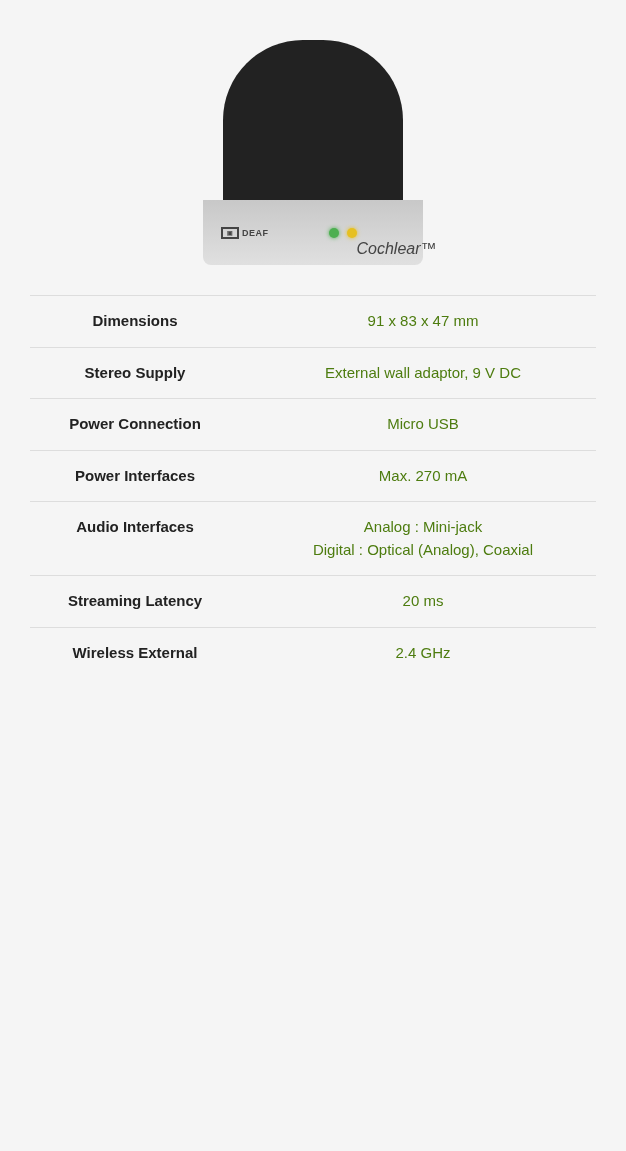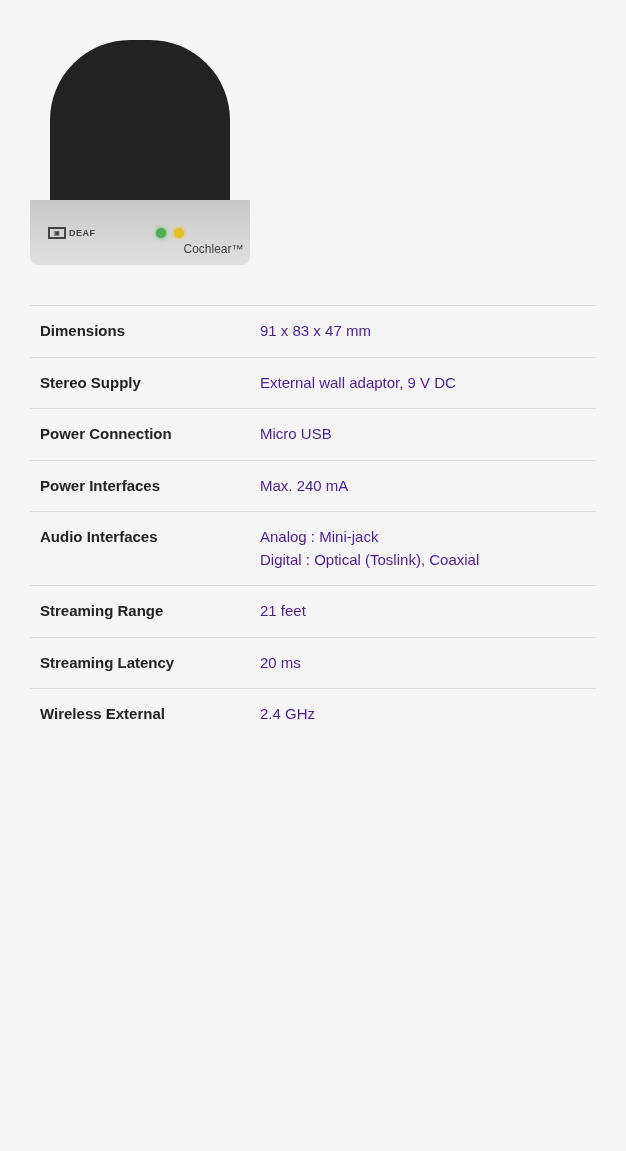--- a/index.html
+++ b/index.html
@@ -5,21 +5,21 @@
     * { box-sizing: border-box; margin: 0; padding: 0; }
     body {
       background: #f5f5f5;
       font-family: Arial, sans-serif;
       width: 626px;
       min-height: 1151px;
       padding: 20px 30px;
     }
     .device-image-container {
       display: flex;
-      justify-content: flex-start;
+      justify-content: center;
       align-items: center;
       padding: 20px 0 30px 0;
     }
     .device-wrapper {
       display: flex;
       flex-direction: column;
       align-items: center;
       width: 220px;
     }
     .device-top {
@@ -64,47 +64,48 @@
     .brand-logo .logo-box {
       width: 18px;
       height: 12px;
       border: 2px solid #444;
       display: flex;
       align-items: center;
       justify-content: center;
       font-size: 6px;
     }
     .cochlear-label {
-      font-size: 12px;
+      font-size: 16px;
       color: #444;
+      font-style: italic;
       margin-top: 32px;
     }
     .specs-table {
       width: 100%;
       border-collapse: collapse;
-      margin-top: 10px;
+      text-align: center;
     }
     .specs-table tr {
       border-top: 1px solid #ddd;
     }
     .specs-table td {
       padding: 14px 10px;
       vertical-align: top;
       font-size: 15px;
       color: #333;
       line-height: 1.5;
     }
     .specs-table td:first-child {
       font-weight: bold;
       width: 220px;
       color: #222;
       padding-right: 20px;
     }
     .specs-table td:last-child {
-      color: #4c1d95;
+      color: #4d7c0f;
     }
   </style>
 </head>
 <body>
 
 <div class="device-image-container">
   <div class="device-wrapper">
     <div class="device-top"></div>
     <div class="device-bottom">
       <div class="brand-logo">
@@ -129,32 +130,28 @@
       <tr>
         <td>Stereo Supply</td>
         <td>External wall adaptor, 9 V DC</td>
       </tr>
       <tr>
         <td>Power Connection</td>
         <td>Micro USB</td>
       </tr>
       <tr>
         <td>Power Interfaces</td>
-        <td>Max. 240 mA</td>
+        <td>Max. 270 mA</td>
       </tr>
       <tr>
         <td>Audio Interfaces</td>
         <td>
           <div>Analog : Mini-jack</div>
-          <div>Digital : Optical (Toslink), Coaxial</div>
+          <div>Digital : Optical (Analog), Coaxial</div>
         </td>
-      </tr>
-      <tr>
-        <td>Streaming Range</td>
-        <td>21 feet</td>
       </tr>
       <tr>
         <td>Streaming Latency</td>
         <td>20 ms</td>
       </tr>
       <tr>
         <td>Wireless External</td>
         <td>2.4 GHz</td>
       </tr>
     </tbody>

